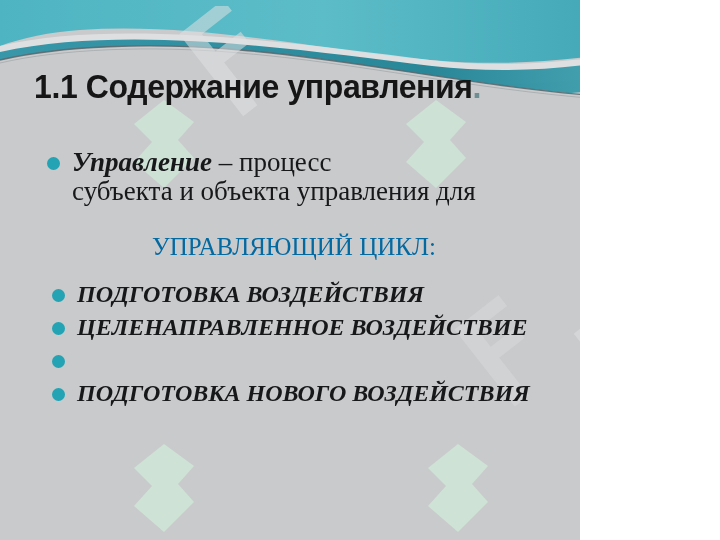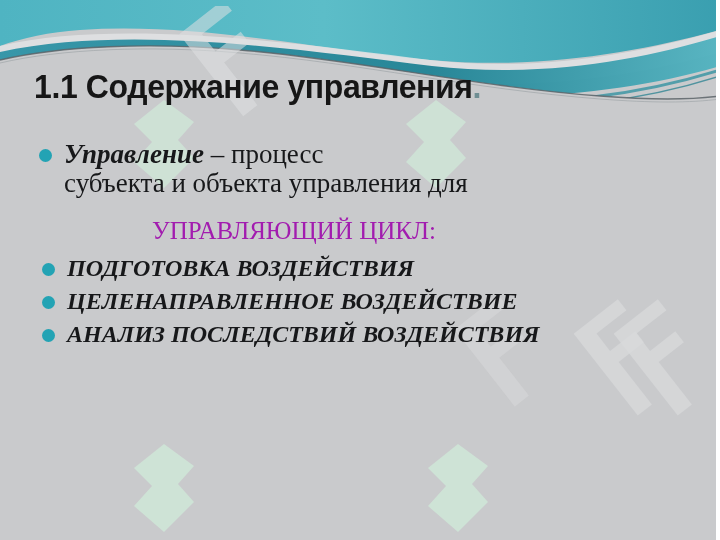--- a/index.html
+++ b/index.html
@@ -8,21 +8,21 @@
   }
   body {
     width: 720px;
     height: 540px;
     overflow: hidden;
     font-family: "Liberation Serif", "DejaVu Serif", serif;
   }
 
   #slide {
     position: relative;
-    width: 716px;
+    width: 580px;
     height: 540px;
     background: #c9cacc;
     overflow: hidden;
   }
 
   
   #header-band {
     position: absolute;
     left: 0; top: 0;
     width: 720px;
@@ -61,21 +61,21 @@
   
   #body {
     position: absolute;
     left: 0;
     top: 140px;
     width: 720px;
   }
 
   .para-block {
     position: relative;
-    margin: 0;
+    margin: 8px;
     padding: 0 0 0 64px;
   }
   .para-line {
     font-size: 27px;
     line-height: 29px;
     color: #17181a;
     white-space: nowrap;
   }
   .bi {
     font-weight: bold;
@@ -99,28 +99,28 @@
   
   #cycle-heading {
     margin: 0;
     padding: 18px 0 0 0;
     text-align: left;
     padding-left: 152px;
     font-size: 25px;
     line-height: 30px;
     font-weight: normal;
     font-style: normal;
-    color: #a21caf;
+    color: #0369a1;
     white-space: nowrap;
   }
 
   
   #cycle-list {
     list-style: none;
-    margin: 2px;
+    margin: 12px;
     padding: 4px 0 0 0;
   }
   #cycle-list li {
     position: relative;
     padding-left: 65px;
     height: 33px;
     line-height: 33px;
     font-size: 24px;
     font-weight: bold;
     font-style: italic;
@@ -232,18 +232,21 @@
       <li>
         <span class="bullet-dot"></span>
         <span>ПОДГОТОВКА ВОЗДЕЙСТВИЯ</span>
       </li>
       <li>
         <span class="bullet-dot"></span>
         <span>ЦЕЛЕНАПРАВЛЕННОЕ ВОЗДЕЙСТВИЕ</span>
       </li>
       <li>
         <span class="bullet-dot"></span>
-        <span>АНАЛИЗ ПОСЛЕДСТВИЙ ВОЗДЕЙСТВИЯ</span>
+      </li>
+      <li>
+        <span class="bullet-dot"></span>
+        <span>ПОДГОТОВКА НОВОГО ВОЗДЕЙСТВИЯ</span>
       </li>
     </ul>
 
   </div>
 </div>
 
 </body></html>

